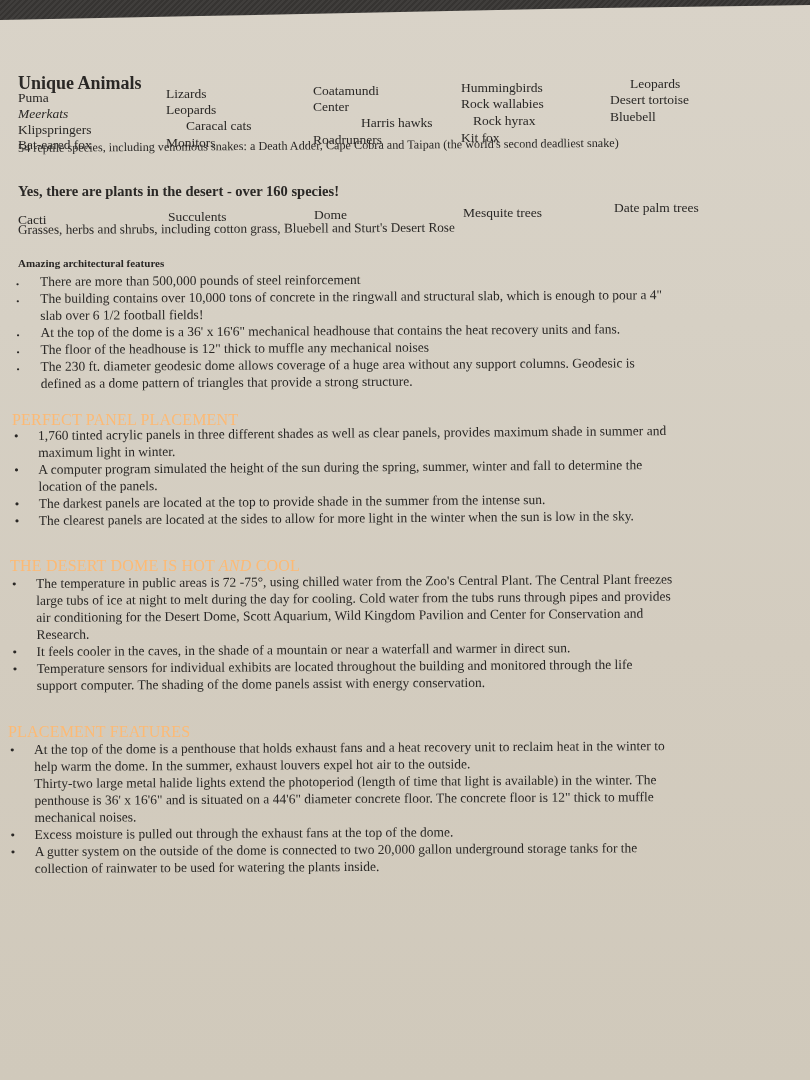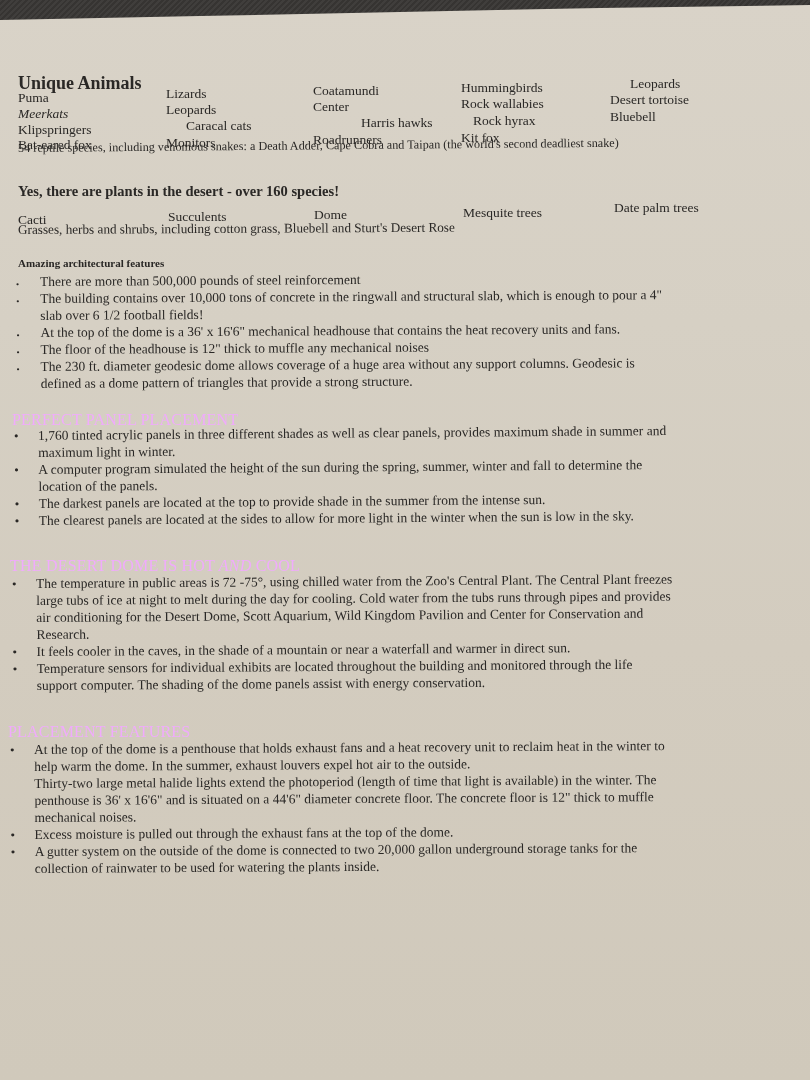--- a/index.html
+++ b/index.html
@@ -14,21 +14,21 @@
     background: repeating-linear-gradient(135deg, #403e3c 0 2px, #363432 2px 4px);
   }
   .paper {
     position: absolute; left: 0; top: 0; width: 810px; height: 1080px;
     background: linear-gradient(180deg, #d9d3c8 0%, #d6d0c4 30%, #d3ccbf 60%, #d0c9bb 100%);
     clip-path: polygon(0 20px, 200px 16px, 400px 12px, 600px 8px, 810px 5px, 810px 1080px, 0 1080px);
   }
   .content { position: absolute; left: 0; top: 0; width: 810px; height: 1080px; }
   .abs { position: absolute; white-space: nowrap; }
   .h-small { font-weight: bold; font-size: 18px; }
-  .h-caps { font-weight: normal; font-size: 16px; letter-spacing: 0.2px; color: #f0abfc; }
+  .h-caps { font-weight: normal; font-size: 16px; letter-spacing: 0.2px; color: #fdba74; }
   .h-caps i { font-style: italic; }
   .txt { font-size: 13.5px; }
   .animal { font-size: 13.5px; }
   .bullet-list { position: absolute; margin: 0; padding: 0; list-style: none; }
   .bullet-list li { position: relative; font-size: 13.5px; line-height: 17px; }
   .bullet-list li .dot {
     position: absolute; left: -24px; top: 0; font-size: 13px;
   }
 </style>
 </head>

